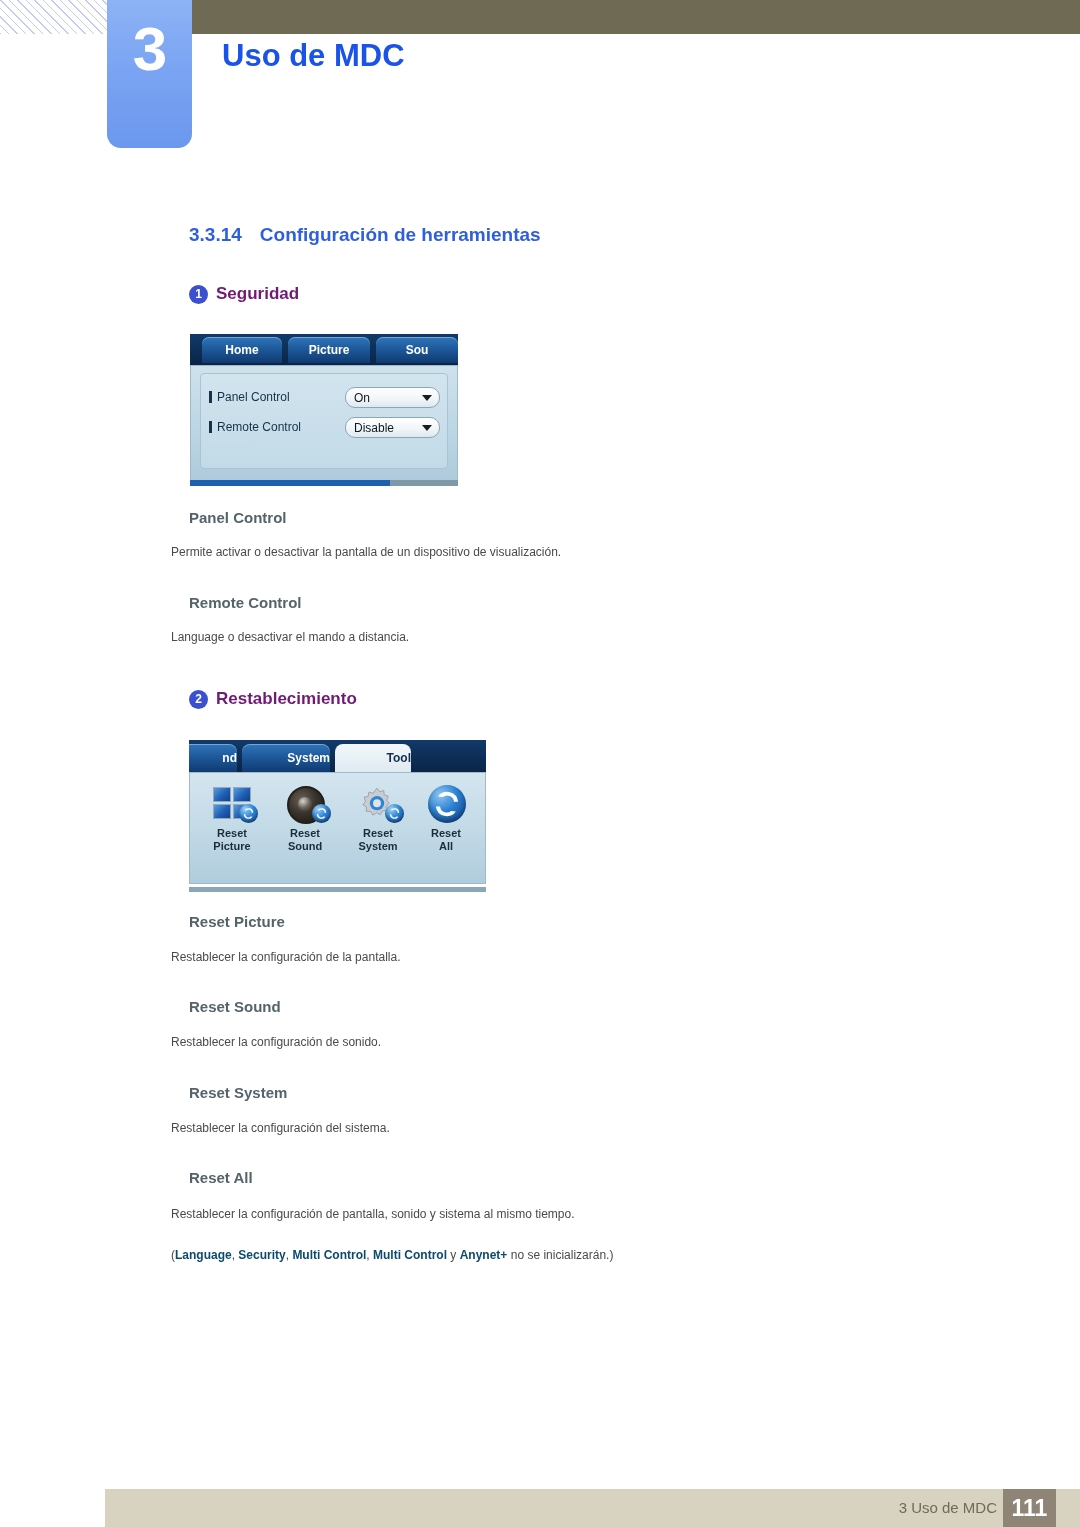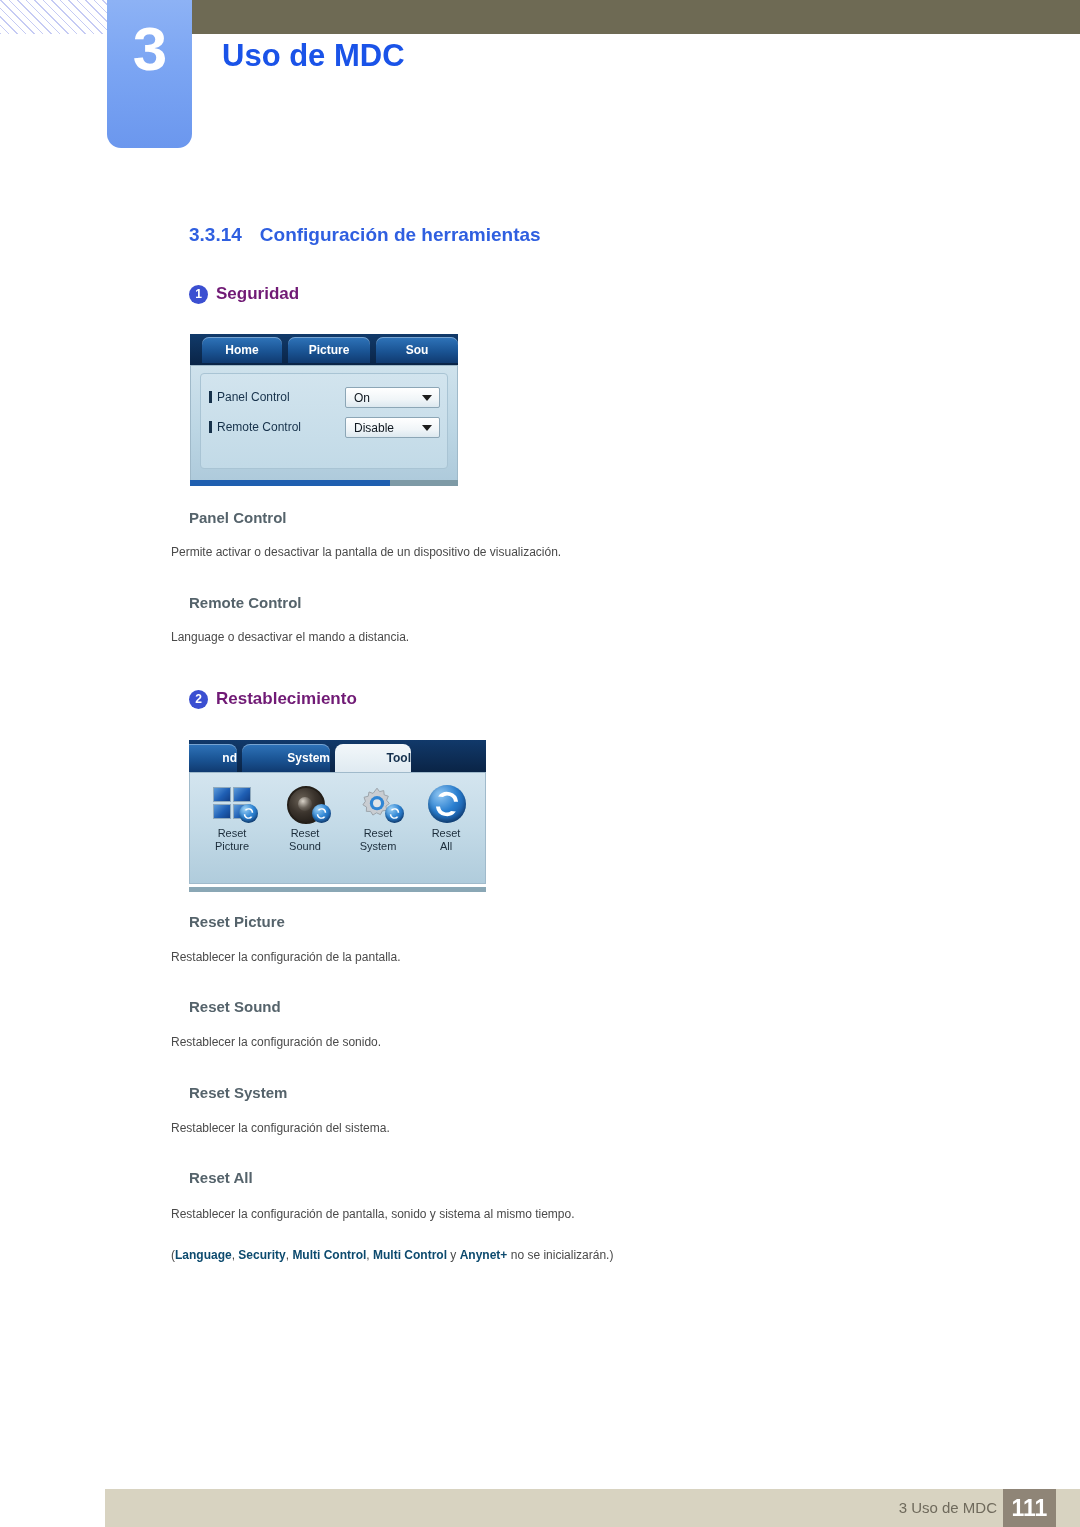--- a/index.html
+++ b/index.html
@@ -194,21 +194,21 @@
     font-size: 12px;
     color: #16314a;
     white-space: nowrap;
   }
   .mdc-select {
     position: absolute;
     width: 93px;
     height: 19px;
     background: linear-gradient(180deg, #ffffff 0%, #f0f5f8 60%, #dce8ef 100%);
     border: 1px solid #8ca6b6;
-    border-radius: 2px;
+    border-radius: 10px;
     display: flex;
     align-items: center;
   }
   .mdc-select .val {
     font-size: 12px;
     color: #101820;
     margin-left: 8px;
   }
   .mdc-caret {
     position: absolute;
@@ -283,20 +283,21 @@
   .tool-icon-wrap {
     position: relative;
     width: 68px;
     height: 44px;
   }
   .tool-caption {
     font-size: 11px;
     color: #1b2c3a;
     line-height: 13px;
     margin-top: 2px;
+    font-weight: bold;
   }
   
   .ic-grid {
     position: absolute;
     left: 15px; top: 6px;
     width: 38px; height: 32px;
     display: grid;
     grid-template-columns: 1fr 1fr;
     grid-template-rows: 1fr 1fr;
     gap: 2px;

